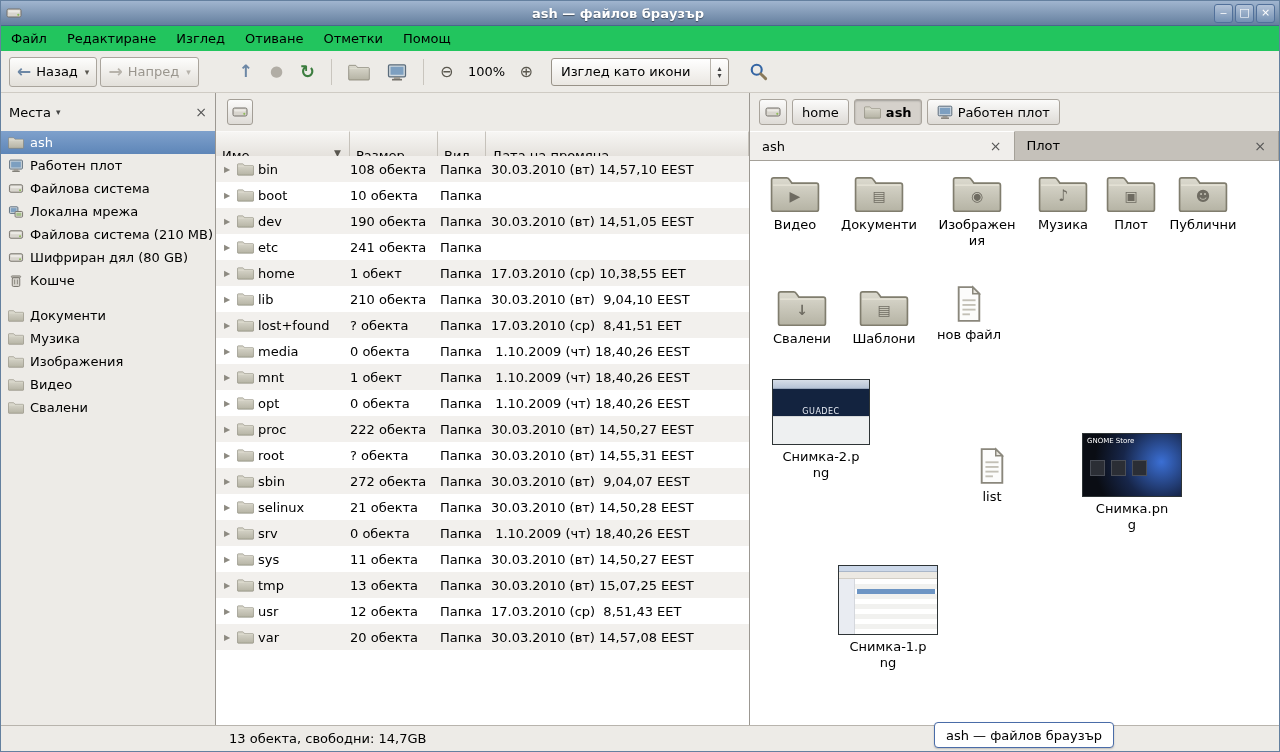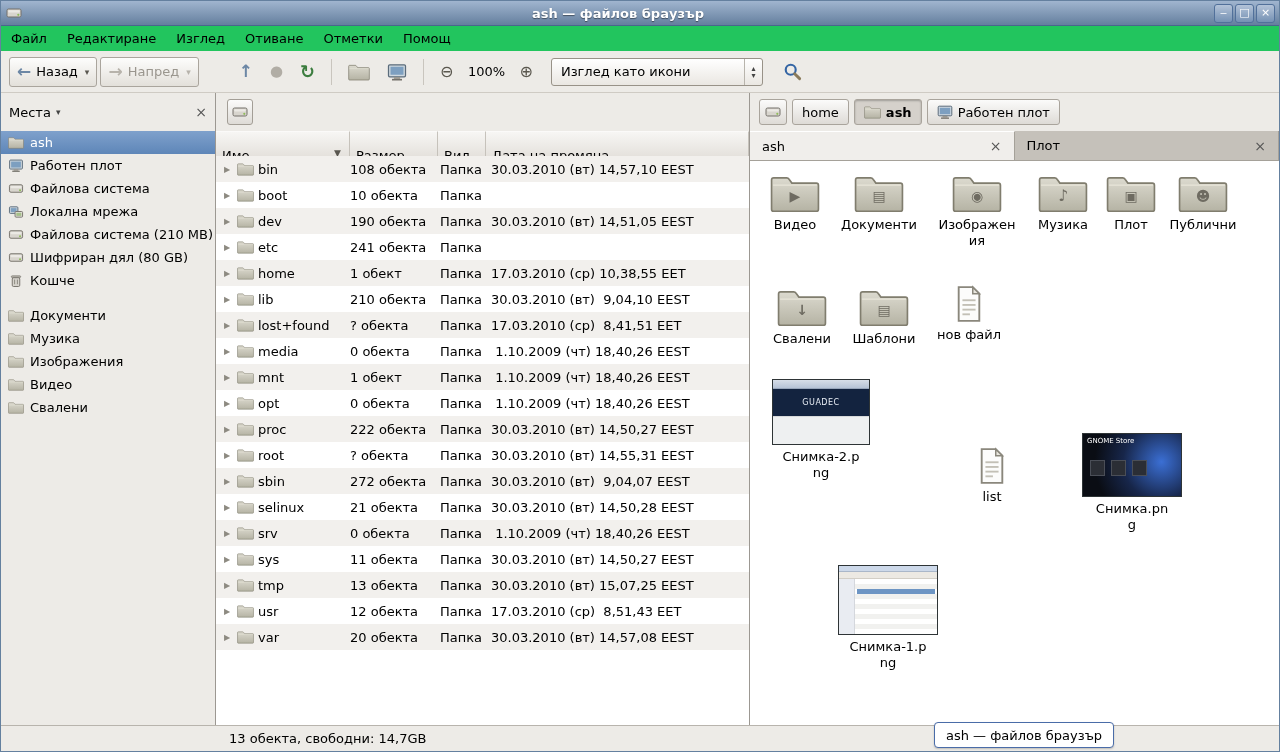--- a/index.html
+++ b/index.html
@@ -31,21 +31,21 @@
   .nav-arrow{color:#6c87a5;font-size:17px;font-weight:bold;line-height:1}
   .dis{color:#b7b3ab !important}
   .dislabel{color:#9a968e}
   .chev{font-size:9px;color:#5a5750;margin-left:2px}
   .stop-dot{color:#b1ada5;font-size:15px;line-height:1}
   .reload-ic{color:#3c7d3f;font-size:18px;font-weight:bold;line-height:1}
   .zoom-glyph{font-size:16px;color:#5b584f;line-height:1}
   .zoom-level{width:46px;text-align:center}
   .tsep{width:1px;height:26px;background:#c9c5be;margin:0 6px}
   .up-gap{margin-left:30px}
-  .viewsel{width:212px;height:28px;border:1px solid #989288;border-radius:3px;margin-left:8px;
+  .viewsel{width:178px;height:28px;border:1px solid #989288;border-radius:3px;margin-left:8px;
     background:linear-gradient(#ffffff,#eae7e2);display:flex;align-items:center;cursor:default}
   .viewsel .vlabel{flex:1;padding-left:9px}
   .spin{width:18px;align-self:stretch;border-left:1px solid #b8b4ac;display:flex;flex-direction:column;
     align-items:center;justify-content:center;font-size:8px;line-height:7px;color:#444}
   .searchbtn{margin-left:10px}
 
   
   .content{position:absolute;top:92px;left:0;right:0;bottom:26px;display:flex}
 
   
@@ -103,21 +103,21 @@
   .e-music::before{content:"♪";font-size:16px}
   .e-desktop::before{content:"▣"}
   .e-public::before{content:"☻"}
   .e-down::before{content:"↓";font-weight:bold}
   .e-templ::before{content:"▤"}
 
   
   .thumb{border:1px solid #2e3436;background:#fff;overflow:hidden}
   .t-web{width:98px;height:66px;display:flex;flex-direction:column}
   .tw-bar{height:9px;background:linear-gradient(#d7dee8,#b6c3d6);border-bottom:1px solid #98a6bb}
-  .tw-dark{height:27px;background:#13233f;color:#e8edf5;font-size:8px;display:flex;align-items:center;justify-content:center;letter-spacing:.5px}
+  .tw-dark{height:27px;background:#13233f;color:#e8edf5;font-size:8px;display:flex;align-items:flex-end;justify-content:center;letter-spacing:.5px}
   .tw-body{flex:1;background:#eef0f1;border-top:1px solid #d7d9da}
   .t-store{width:100px;height:64px;position:relative;
     background:radial-gradient(circle at 80% 45%,#3b6fd4 0%,#17264a 45%,#0a0d14 78%)}
   .ts-txt{position:absolute;left:4px;top:3px;font-size:7px;color:#fff;white-space:nowrap}
   .shirt{position:absolute;top:26px;width:15px;height:16px;background:#2b2e35;border:1px solid #4a4e57}
   .sh1{left:7px}.sh2{left:28px}.sh3{left:49px}
   .t-fm{width:100px;height:70px;display:flex;flex-direction:column;background:#fff}
   .tf-title{height:6px;background:#cdd9ea;border-bottom:1px solid #aab7c9}
   .tf-tool{height:7px;background:#ece9e3;border-bottom:1px solid #d2cec6}
   .tf-main{flex:1;display:flex}

